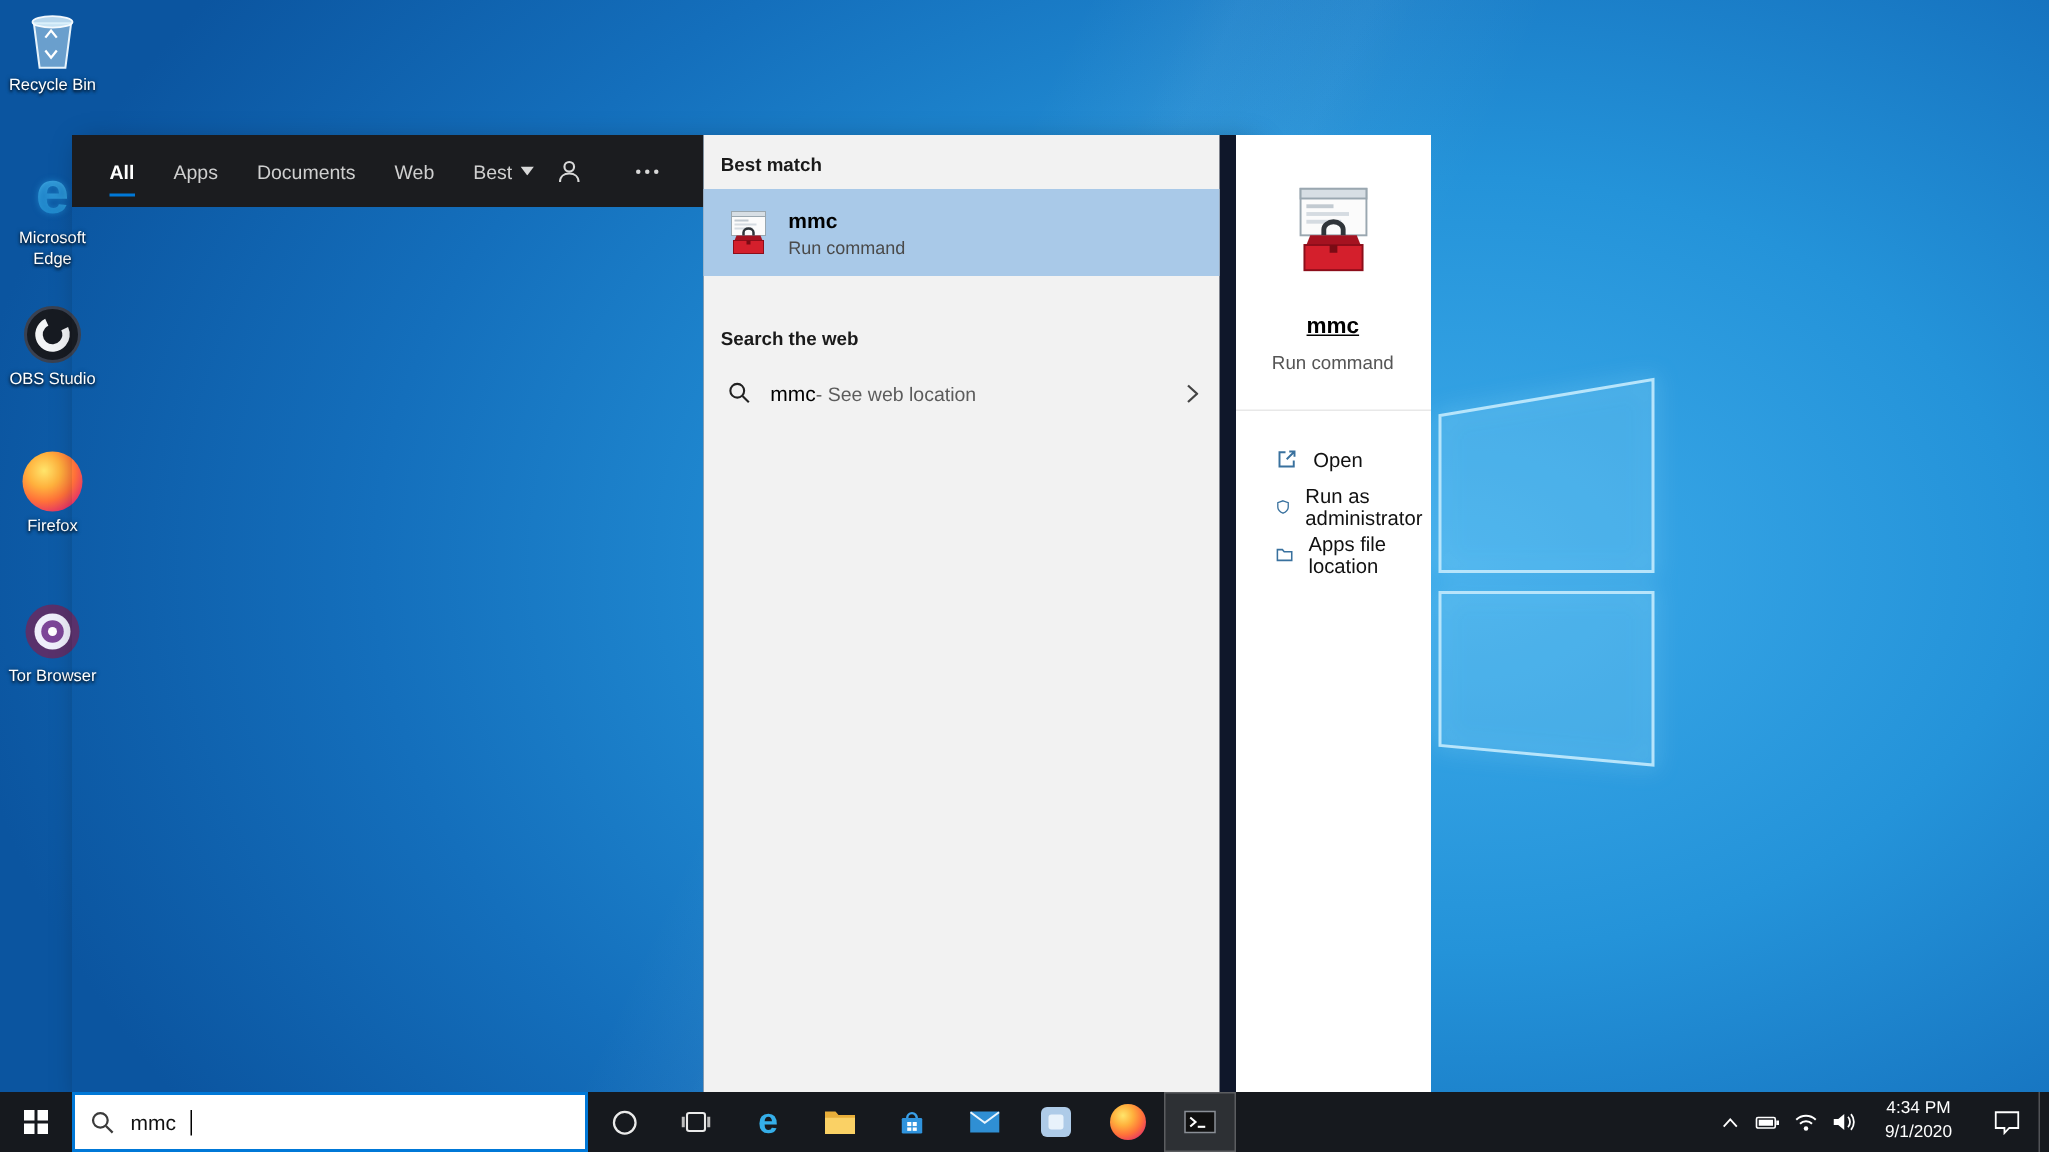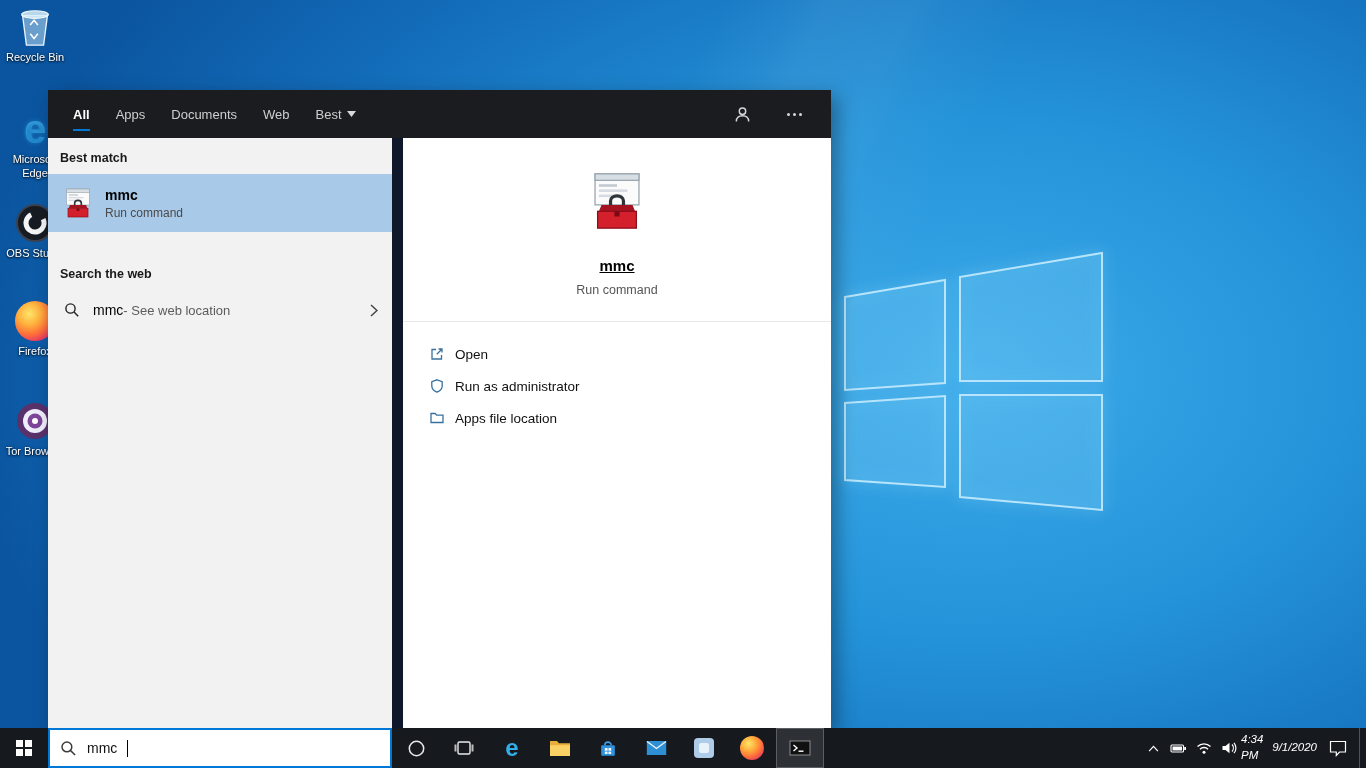--- a/index.html
+++ b/index.html
@@ -22,21 +22,21 @@
   .icon-slot .art { width:42px; height:42px; margin:0 auto; display:flex; align-items:center; justify-content:center; }
   .icon-slot .lbl { margin-top:3px; font-size:11px; line-height:1.25; color:#fff;
     text-shadow:0 1px 2px rgba(0,0,0,0.8), 0 0 3px rgba(0,0,0,0.5); word-wrap:break-word; }
   .edge-e { font-size:40px; font-weight:bold; color:#cfeeff; text-shadow:0 0 4px rgba(30,130,200,0.9); line-height:1;
     background:linear-gradient(180deg,#5ec4f2,#1787cc); -webkit-background-clip:text; background-clip:text; -webkit-text-fill-color:transparent; }
   .fx-circle { width:40px; height:40px; border-radius:50%;
     background:radial-gradient(circle at 36% 32%, #ffe56b 0%, #ffb13d 30%, #ff7139 55%, #e3306a 80%, #922b90 100%); }
 
   
   .search-panel { position:absolute; left:48px; top:90px; width:783px; height:638px; z-index:5;
-    display:flex; flex-direction:column; box-shadow:6px 6px 18px rgba(0,0,0,0.35); }
+    display:flex; flex-direction:row; box-shadow:6px 6px 18px rgba(0,0,0,0.35); }
   .panel-header { height:48px; background:#1b1c1f; display:flex; align-items:stretch; flex:0 0 48px; }
   .tabs { display:flex; padding-left:12px; }
   .tab { position:relative; padding:0 13px; display:flex; align-items:center; gap:5px;
     font-size:13px; color:#cfcfcf; cursor:pointer; }
   .tab.active { color:#fff; font-weight:bold; }
   .tab.active::after { content:""; position:absolute; left:13px; right:13px; bottom:7px; height:2px; background:#0078d7; }
   .hdr-right { margin-left:auto; display:flex; align-items:center; gap:30px; padding-right:26px; }
   .hdr-ic { display:flex; align-items:center; justify-content:center; width:22px; height:22px; cursor:pointer; }
   .dots { display:flex; gap:3px; }
   .dots i { width:3px; height:3px; border-radius:50%; background:#d8d8d8; }
@@ -71,22 +71,22 @@
     gap:10px; padding:0 10px; cursor:text; }
   .tb-search .val { font-size:14px; color:#111; }
   .tb-search .caret { width:1px; height:17px; background:#000; }
   .tb-edge-e { font-size:24px; font-weight:bold; color:#35aee8; line-height:1; }
   .fx-small { width:24px; height:24px; border-radius:50%;
     background:radial-gradient(circle at 36% 32%, #ffe56b 0%, #ffb13d 30%, #ff7139 58%, #e3306a 85%, #922b90 100%); }
   .pin-generic { width:20px; height:20px; border-radius:4px; background:#aecbe8; display:flex; align-items:center; justify-content:center; }
   .pin-generic i { width:10px; height:10px; background:#e8f2fb; border-radius:2px; }
   .tray { margin-left:auto; display:flex; align-items:stretch; }
   .tray-ic { width:25px; display:flex; align-items:center; justify-content:center; cursor:pointer; color:#fff; }
-  .clock { width:76px; display:flex; align-items:center; justify-content:center;
-    color:#fff; font-size:11.5px; line-height:1.35; cursor:pointer;font-style:italic; }
+  .clock { width:76px; display:flex; flex-direction:column; align-items:center; justify-content:center;
+    color:#fff; font-size:11.5px; line-height:1.35; cursor:pointer; }
   .action-center { width:42px; display:flex; align-items:center; justify-content:center; cursor:pointer; }
   .show-desktop { width:7px; border-left:1px solid rgba(255,255,255,0.25); cursor:pointer; }
 </style>
 </head>
 <body>
 
 <div class="wallpaper">
   <svg class="win-logo" viewBox="0 0 300 300">
     <polygon points="25,62 125,45 125,148 25,155"></polygon>
     <polygon points="140,42 282,18 282,146 140,146"></polygon>

